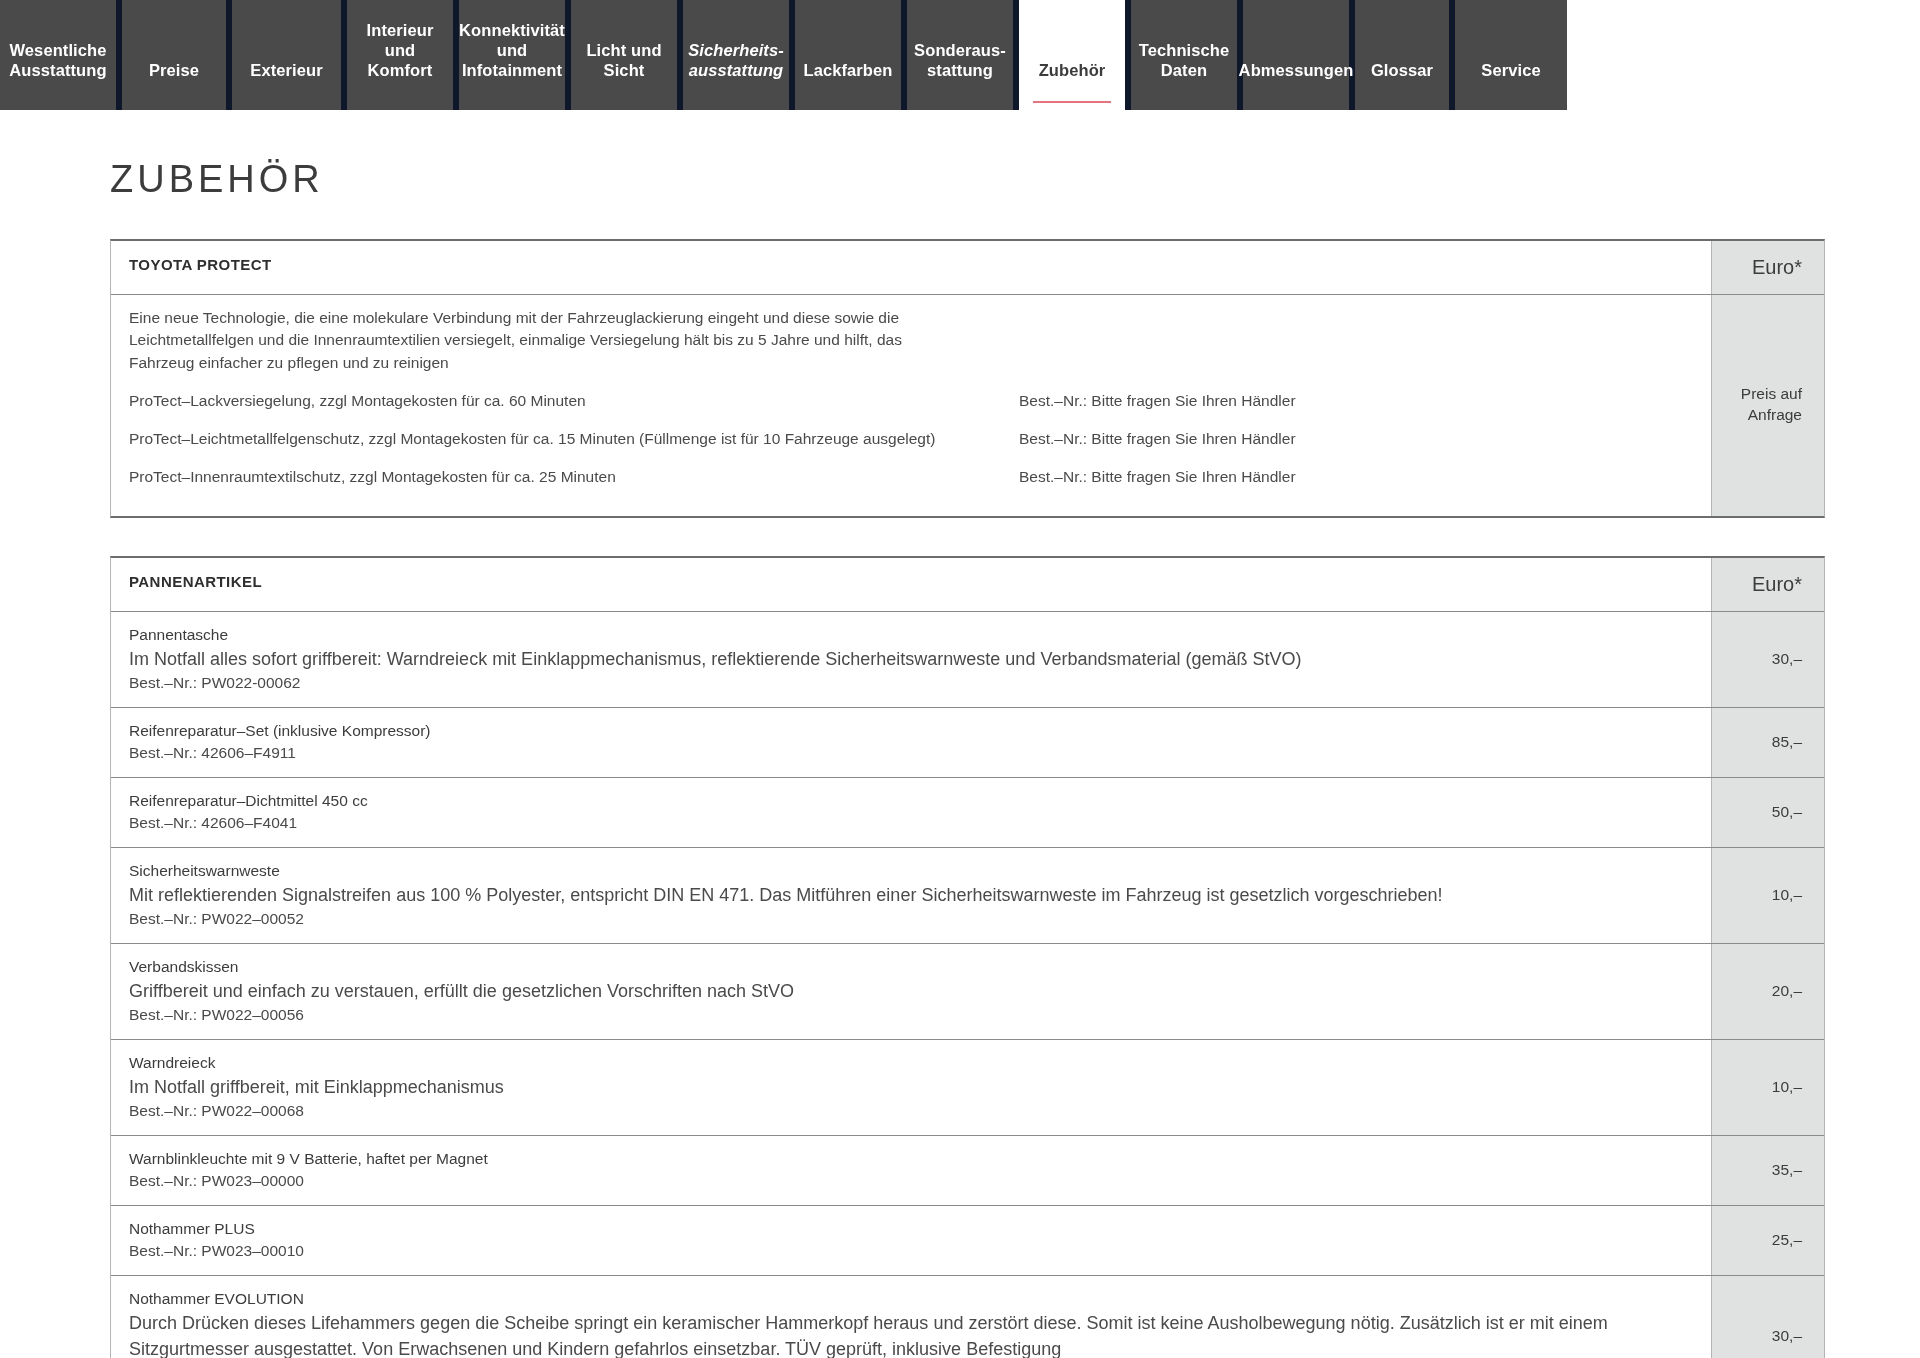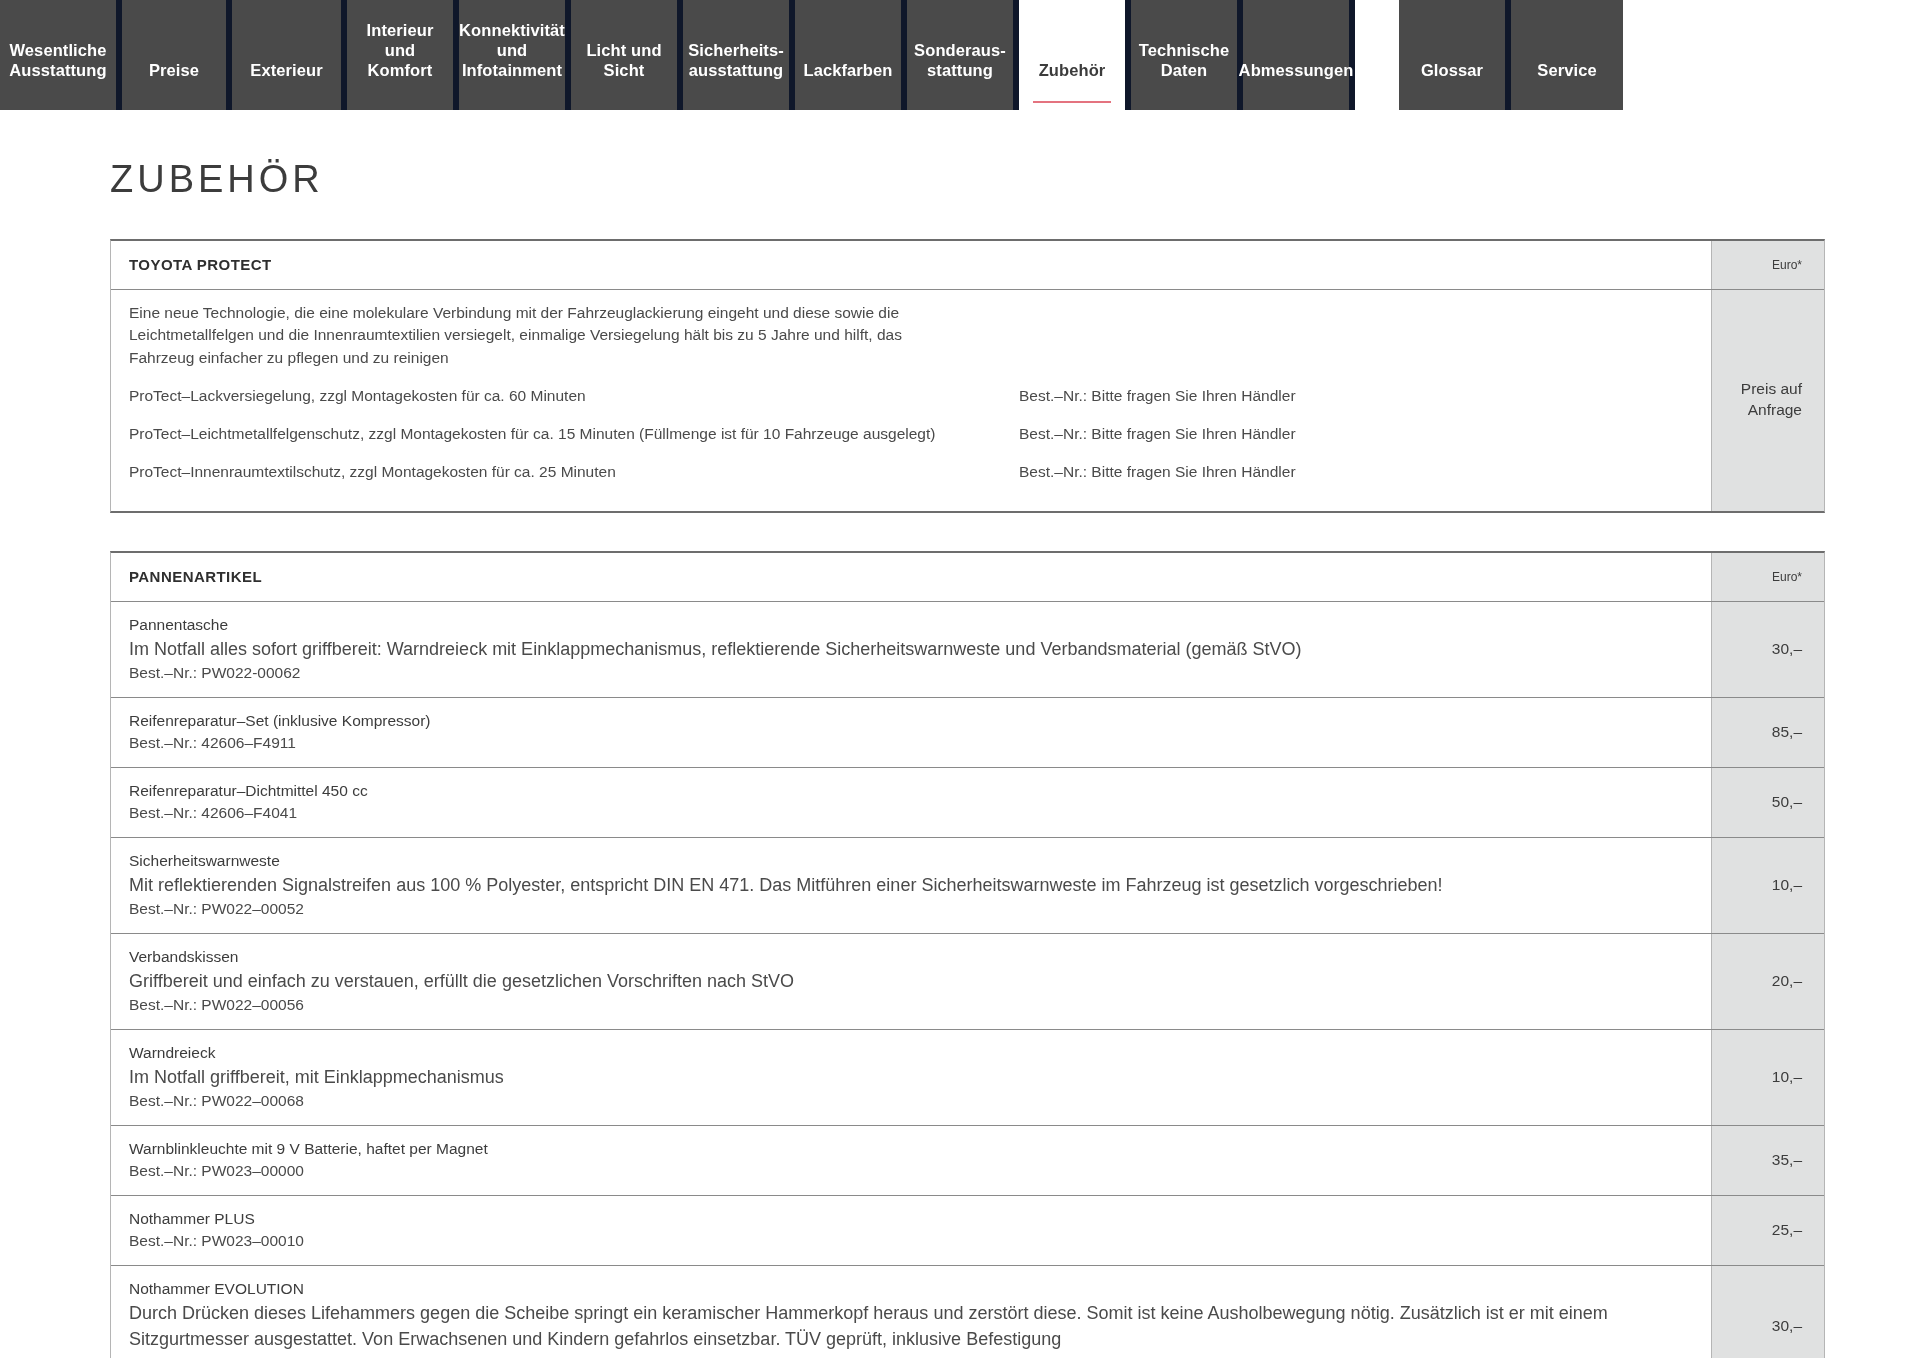--- a/index.html
+++ b/index.html
@@ -109,21 +109,21 @@
   .hdr-row .tcell-main {
     padding-top: 15px; padding-bottom: 15px;
   }
   .hdr-title {
     font-size: 15px;
     font-weight: bold;
     letter-spacing: .45px;
     color: #2f2f2f;
   }
   .hdr-row .tcell-price {
-    font-size: 12px;
+    font-size: 20px;
     padding-top: 13px; padding-bottom: 13px;
   }
 
   .item-name {
     font-size: 15.5px;
     color: #3c3c3c;
     line-height: 1.45;
   }
   .item-desc {
     font-size: 18px;
@@ -167,39 +167,39 @@
     </div>
     <div class="nav-tab" style="width: 112px;">
       <span class="lbl">Interieur und Komfort</span>
     </div>
     <div class="nav-tab" style="width: 112px;">
       <span class="lbl">Konnektivität und Infotainment</span>
     </div>
     <div class="nav-tab" style="width: 112px;">
       <span class="lbl">Licht und Sicht</span>
     </div>
-    <div class="nav-tab" style="width: 112px;">
+    <div class="nav-tab" style="width: 112px; font-style: italic;">
       <span class="lbl">Sicherheits- ausstattung</span>
     </div>
     <div class="nav-tab" style="width: 112px;">
       <span class="lbl">Lackfarben</span>
     </div>
     <div class="nav-tab" style="width: 112px;">
       <span class="lbl">Sonderaus- stattung</span>
     </div>
     <div class="nav-tab active" style="width: 112px;">
       <span class="lbl">Zubehör</span>
     </div>
     <div class="nav-tab" style="width: 112px;">
       <span class="lbl">Technische Daten</span>
     </div>
     <div class="nav-tab" style="width: 112px;">
       <span class="lbl">Abmessungen</span>
     </div>
-    <div class="nav-tab" style="width: 112px; margin-left: 44px;">
+    <div class="nav-tab" style="width: 100px;">
       <span class="lbl">Glossar</span>
     </div>
     <div class="nav-tab" style="width: 112px;">
       <span class="lbl">Service</span>
     </div>
   </nav>
 
 <main class="page">
 
   <h1 class="page-title">ZUBEHÖR</h1>

